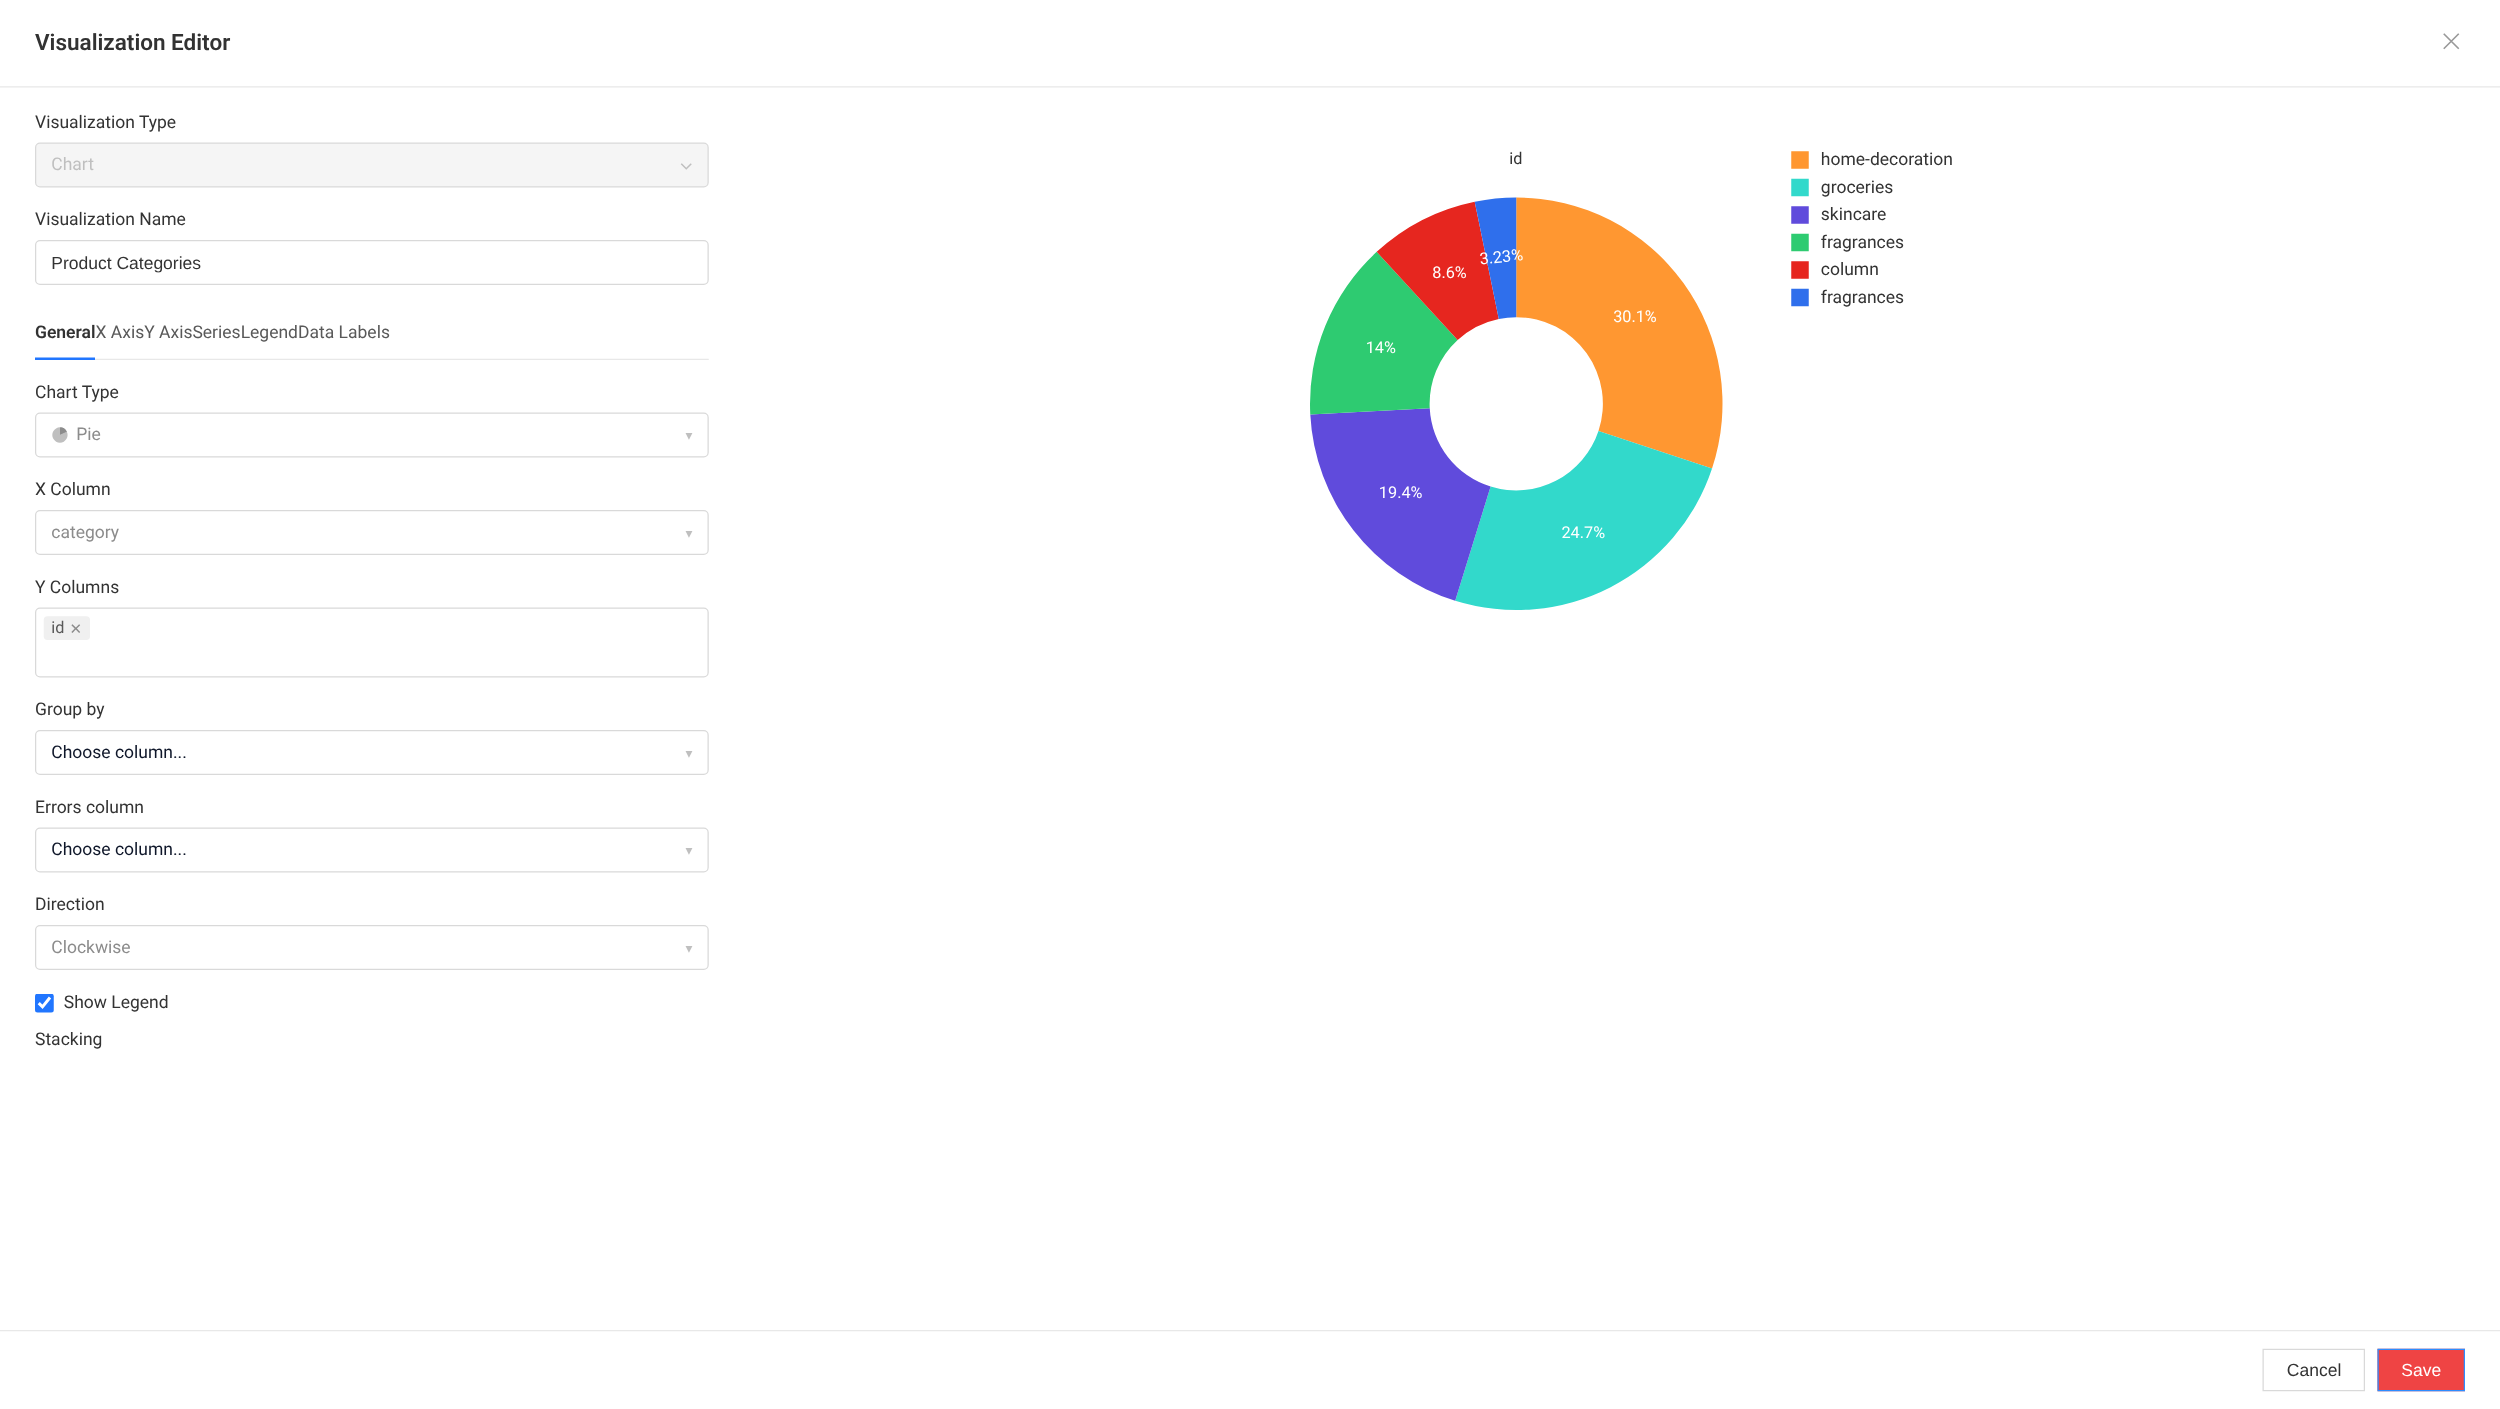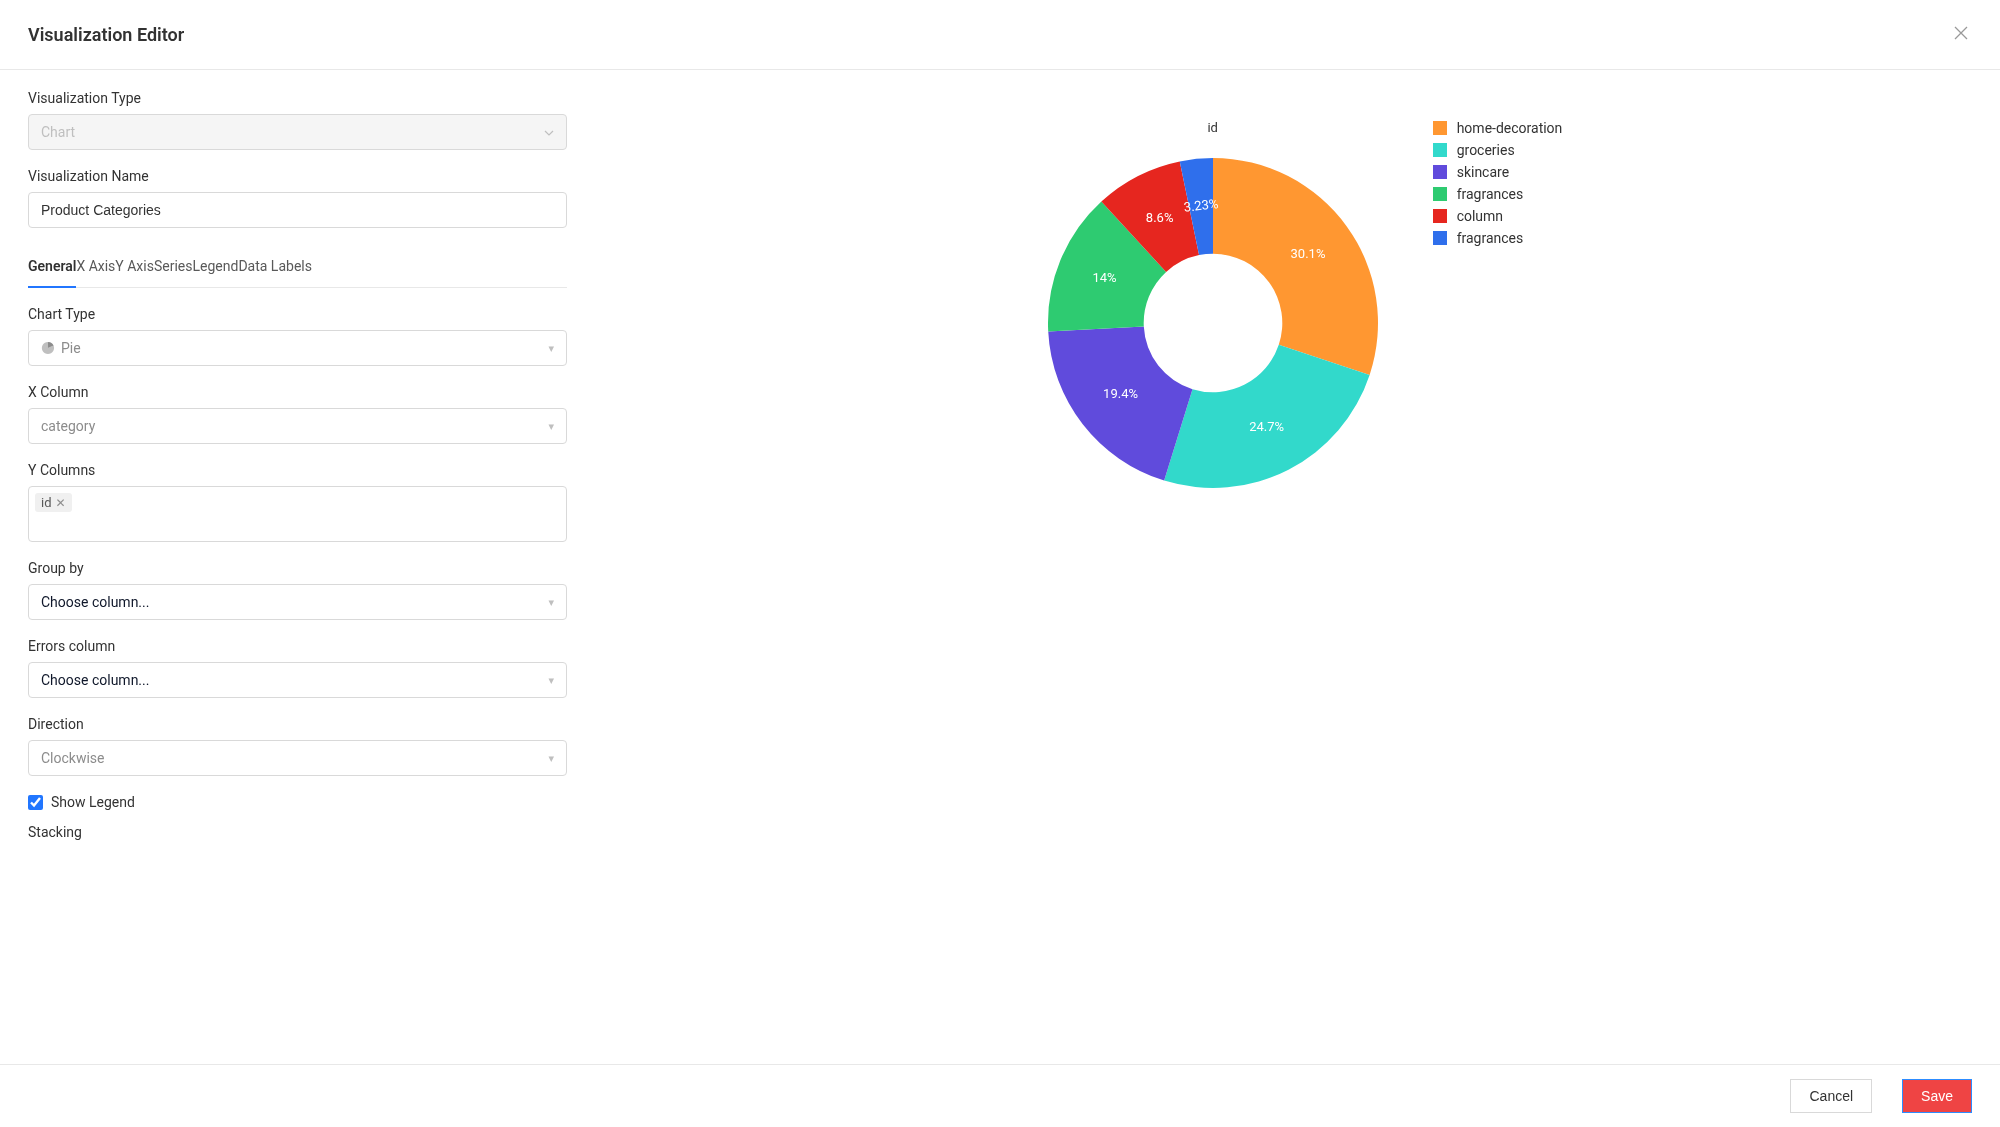--- a/index.html
+++ b/index.html
@@ -166,21 +166,20 @@
   }
   .btn {
     height: 34px;
     padding: 0 18px;
     border-radius: 0;
     font-size: 14px;
     cursor: pointer;
     border: 1px solid #d9d9d9;
     background: #fff;
     color: #333;
-    margin-left: 20px;
   }
   .btn-primary {
     background: #ef4444;
     border-color: #2d8cff;
     color: #fff;
   }
   
   .chart-wrap {
     display: flex;
     align-items: flex-start;

